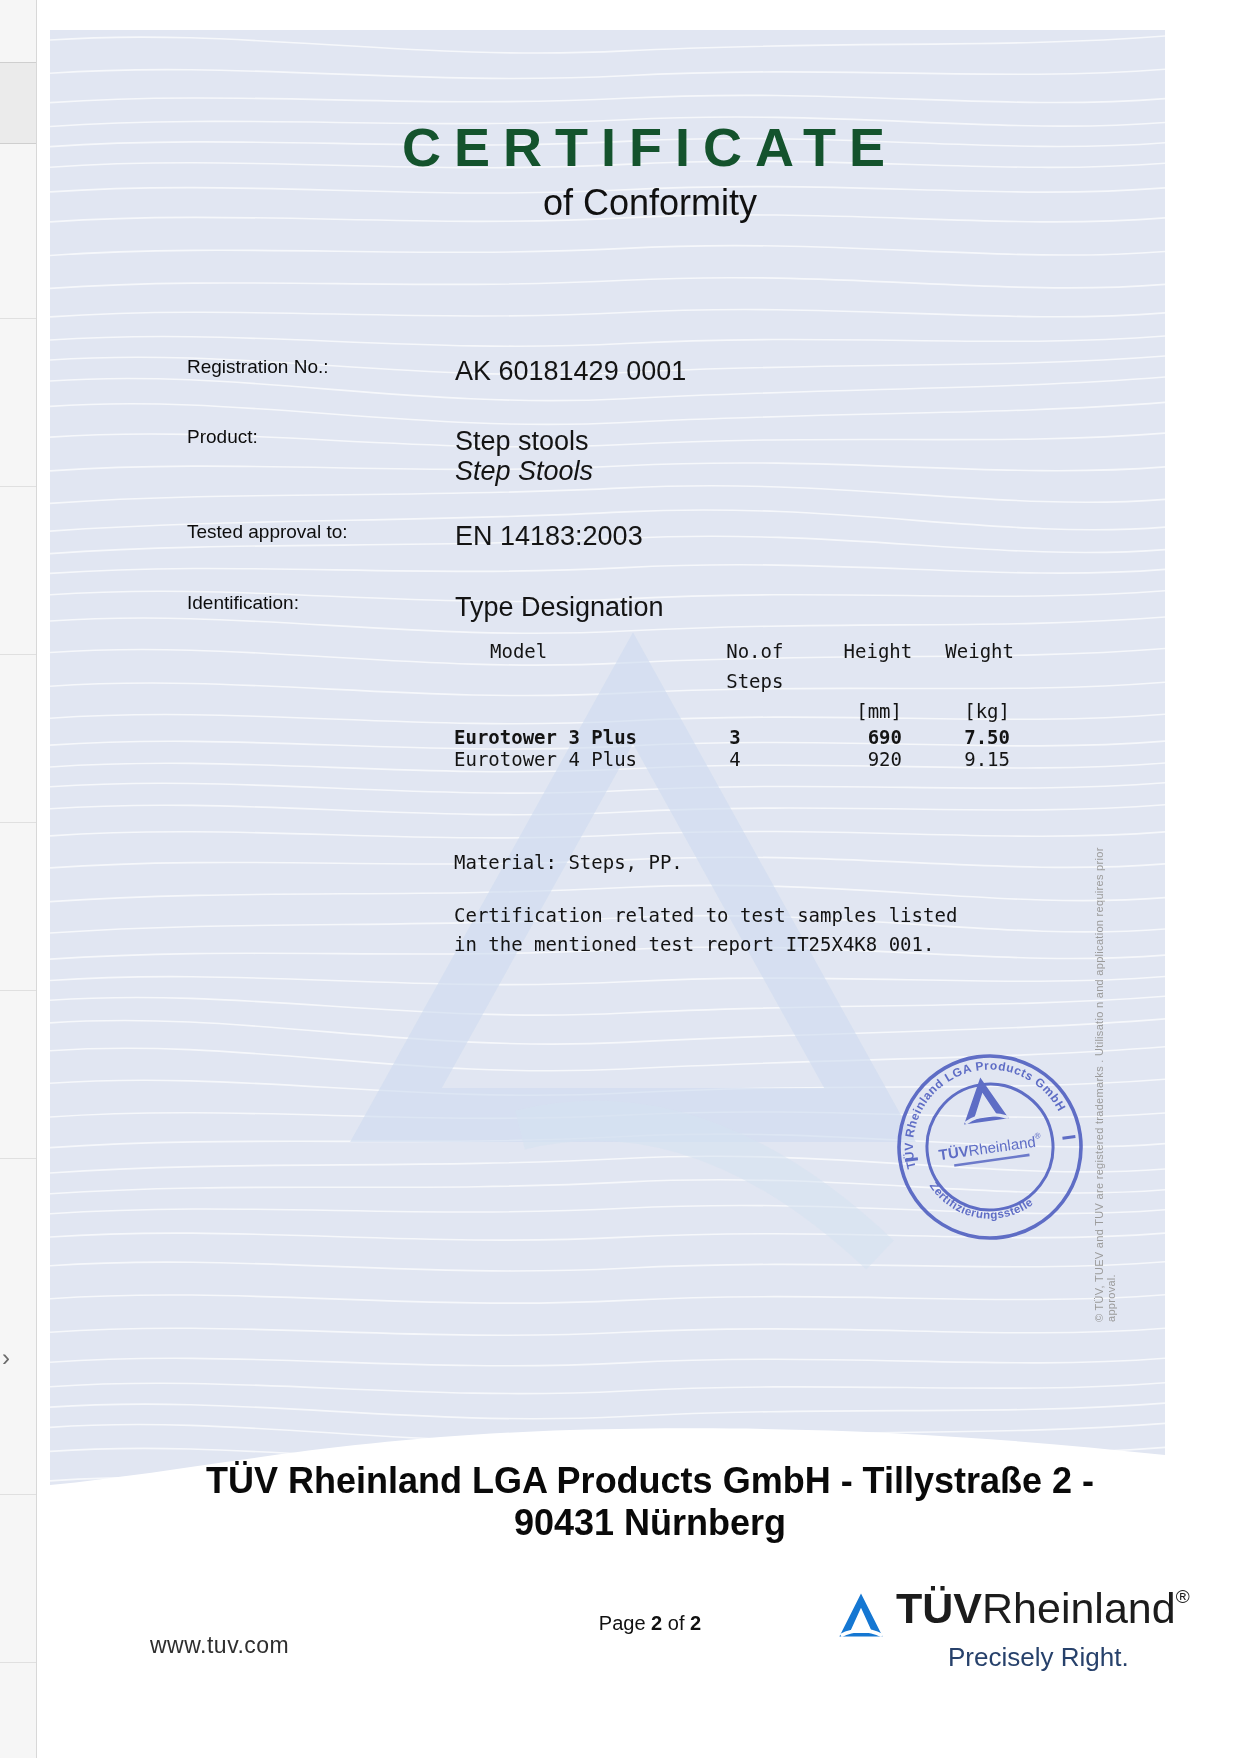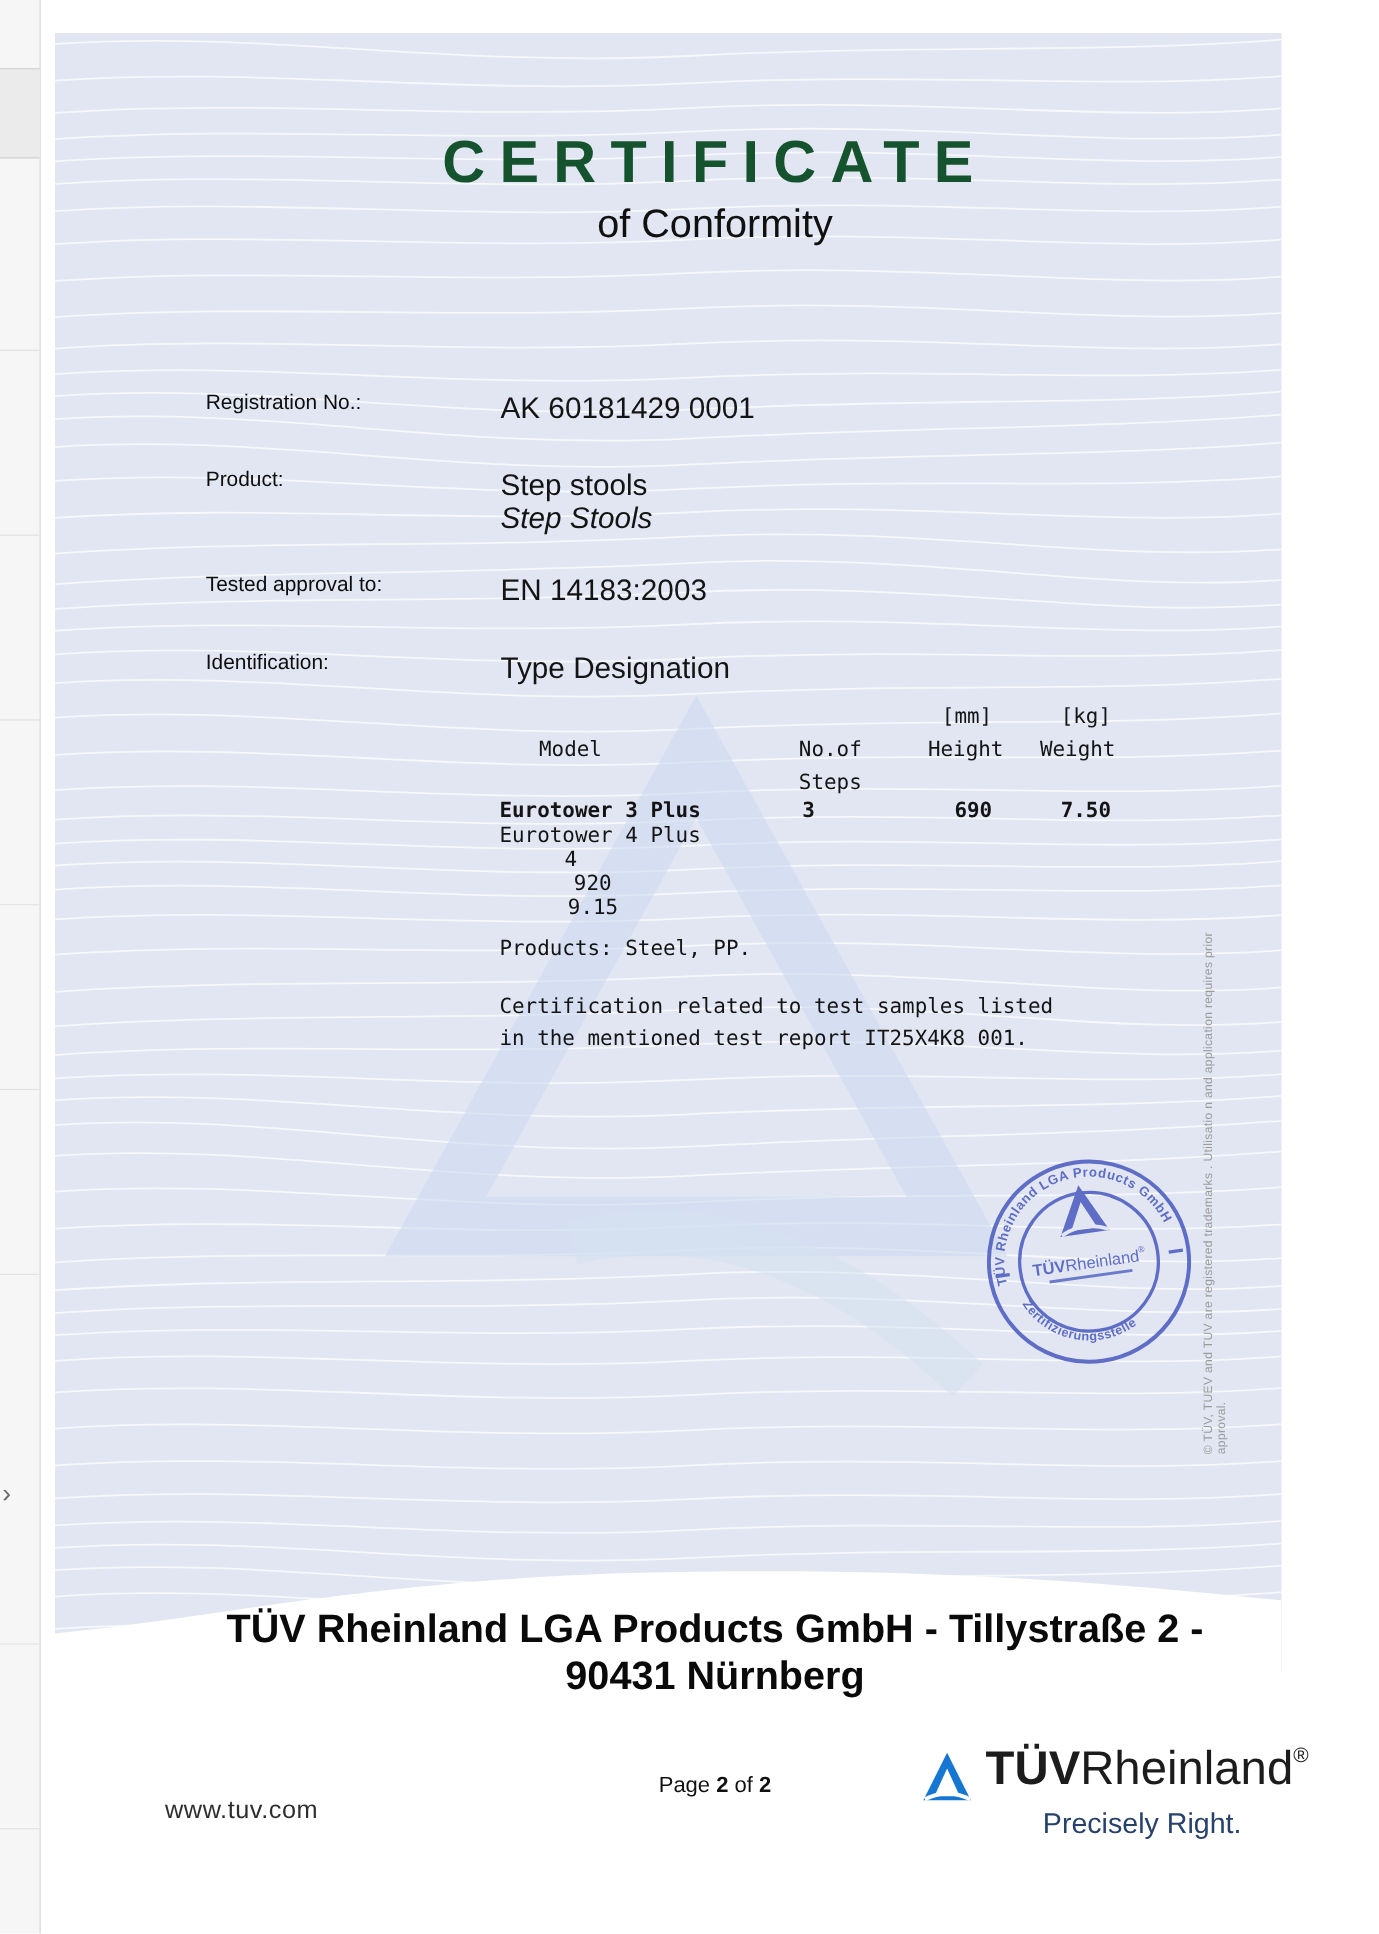--- a/index.html
+++ b/index.html
@@ -25,21 +25,21 @@
   .mono{font-family:"DejaVu Sans Mono","Liberation Mono",monospace;font-size:19px;color:#141414;}
   .ttable{position:absolute;left:454px;top:636px;width:560px;}
   .trow{display:flex;}
   .tc-model{width:216px;text-align:left;}
   .tc-steps{width:130px;text-align:center;}
   .tc-height{width:102px;text-align:right;}
   .tc-weight{width:108px;text-align:right;}
   .thead .trow{line-height:30px;}
   .trow.data{margin-top:0;}
   .r1{margin-top:29px;font-weight:bold;}
-  .r2{margin-top:21px;flex-direction:column;}
+  .r2{margin-top:21px;}
 
   .material{position:absolute;left:454px;top:851px;}
   .note{position:absolute;left:454px;top:901px;line-height:29px;}
 
   .side-note{position:absolute;left:1093px;top:1322px;width:485px;transform:rotate(-90deg);transform-origin:0 0;font-size:11px;color:#9b9b9b;letter-spacing:.3px;}
 
   .address{position:absolute;left:170px;top:1460px;width:960px;text-align:center;font-size:36px;font-weight:bold;color:#0a0a0a;}
 
   .website{position:absolute;left:150px;top:1632px;font-size:23px;color:#2e2e2e;letter-spacing:.5px;}
 
@@ -155,47 +155,47 @@
 
     <div class="flabel" style="top:521px">Tested approval to:</div>
     <div class="fvalue" style="top:521px">EN 14183:2003</div>
 
     <div class="flabel" style="top:592px">Identification:</div>
     <div class="fvalue" style="top:592px">Type Designation</div>
 
     <div class="ttable mono">
       <div class="thead">
         <div class="trow">
+          <div class="tc-model" style="padding-left:36px">Model</div>
+          <div class="tc-steps">No.of Steps</div>
+          <div class="tc-height">Height</div>
+          <div class="tc-weight">Weight</div>
+        </div>
+        <div class="trow">
           <div class="tc-model"></div>
           <div class="tc-steps"></div>
           <div class="tc-height">[mm]</div>
           <div class="tc-weight">[kg]</div>
-        </div>
-        <div class="trow">
-          <div class="tc-model" style="padding-left:36px">Model</div>
-          <div class="tc-steps">No.of Steps</div>
-          <div class="tc-height">Height</div>
-          <div class="tc-weight">Weight</div>
         </div>
       </div>
       <div class="trow data r1">
         <div class="tc-model">Eurotower 3 Plus</div>
         <div class="tc-steps">3</div>
         <div class="tc-height">690</div>
         <div class="tc-weight">7.50</div>
       </div>
       <div class="trow data r2">
         <div class="tc-model">Eurotower 4 Plus</div>
         <div class="tc-steps">4</div>
         <div class="tc-height">920</div>
         <div class="tc-weight">9.15</div>
       </div>
     </div>
 
-    <div class="material mono">Products: Steel, PP.</div>
+    <div class="material mono">Material: Steps, PP.</div>
 
     <div class="note mono">
       <div>Certification related to test samples listed</div>
       <div>in the mentioned test report IT25X4K8 001.</div>
     </div>
 
     <svg class="stamp" viewBox="0 0 200 200">
       <g fill="none" stroke="#4656bd">
         <circle cx="100" cy="100" r="91" stroke-width="3.6"></circle>
         <circle cx="100" cy="100" r="63" stroke-width="3"></circle>

